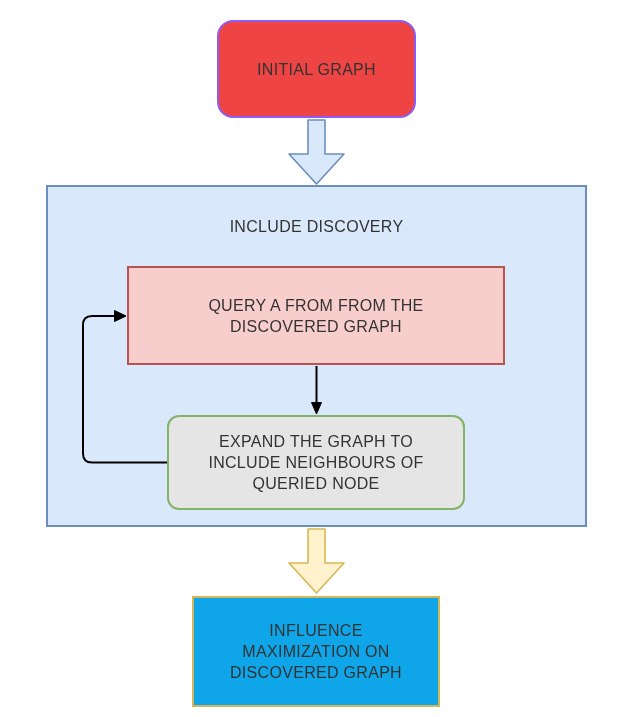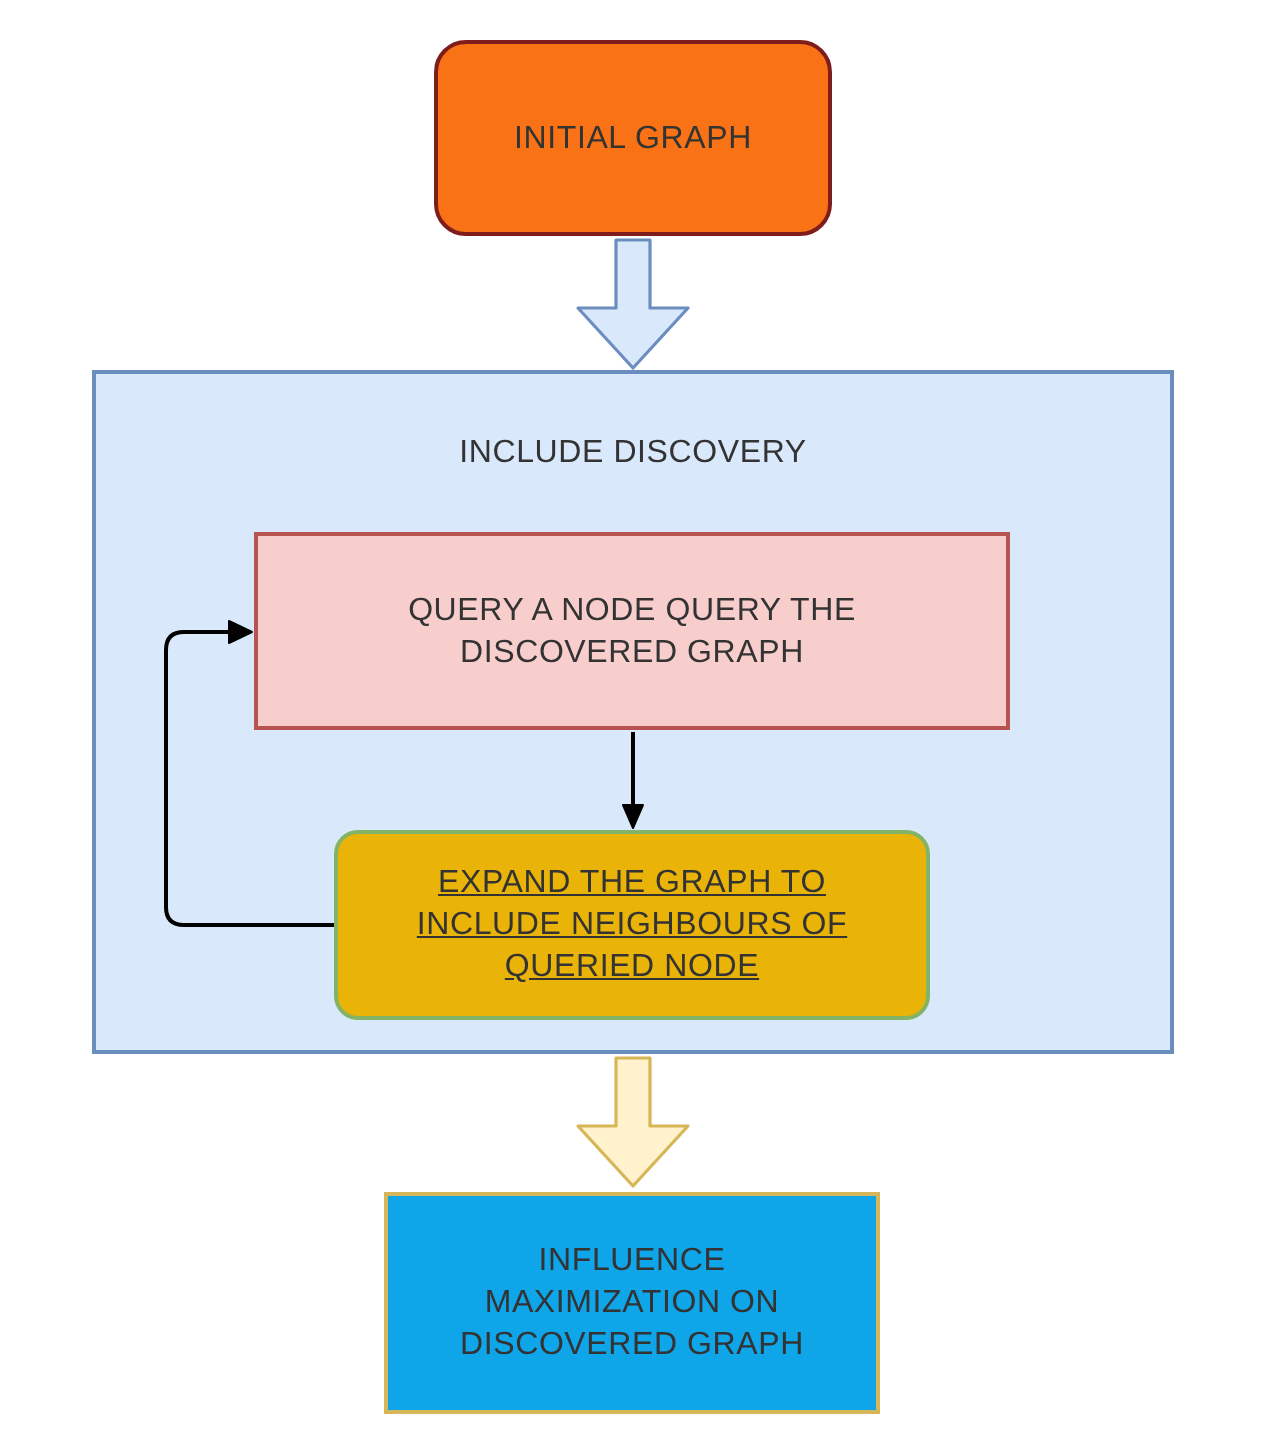--- a/index.html
+++ b/index.html
@@ -14,39 +14,39 @@
   .node{
     position:absolute;
     box-sizing:border-box;
     display:flex;align-items:center;justify-content:center;
     text-align:center;
     font-size:16px;line-height:21px;letter-spacing:0.3px;
     white-space:pre-line;
   }
   .node-initial{
     left:217px;top:20px;width:199px;height:98px;
-    background:#f97316;border:2px solid #7f1d1d;border-radius:16px;
+    background:#ef4444;border:2px solid #8b5cf6;border-radius:16px;
   }
   .container-discovery{
     position:absolute;left:46px;top:185px;width:541px;height:342px;
     box-sizing:border-box;
     background:#DAE8FC;border:2px solid #6C8EBF;
   }
   .container-label{
     position:absolute;left:0;right:0;top:29px;
     text-align:center;
     font-size:16px;line-height:21px;letter-spacing:0.3px;
   }
   .node-query{
     left:127px;top:266px;width:378px;height:99px;
     background:#F8CECC;border:2px solid #B85450;
   }
   .node-expand{
     left:167px;top:415px;width:298px;height:95px;
-    background:#eab308;border:2px solid #82B366;border-radius:12px;text-decoration:underline;
+    background:#e5e5e5;border:2px solid #82B366;border-radius:12px;
   }
   .node-influence{
     left:192px;top:596px;width:248px;height:111px;
     background:#0ea5e9;border:2px solid #D6B656;
   }
   .overlay{
     position:absolute;left:0;top:0;width:632px;height:717px;
     pointer-events:none;
   }
 </style>
@@ -57,21 +57,21 @@
 
   <div class="node node-initial">
     <span>INITIAL GRAPH</span>
   </div>
 
   <div class="container-discovery">
     <div class="container-label">INCLUDE DISCOVERY</div>
   </div>
 
   <div class="node node-query">
-    <span>QUERY A NODE QUERY THE
+    <span>QUERY A FROM FROM THE
 DISCOVERED GRAPH</span>
   </div>
 
   <div class="node node-expand">
     <span>EXPAND THE GRAPH TO
 INCLUDE NEIGHBOURS OF
 QUERIED NODE</span>
   </div>
 
   <div class="node node-influence">

